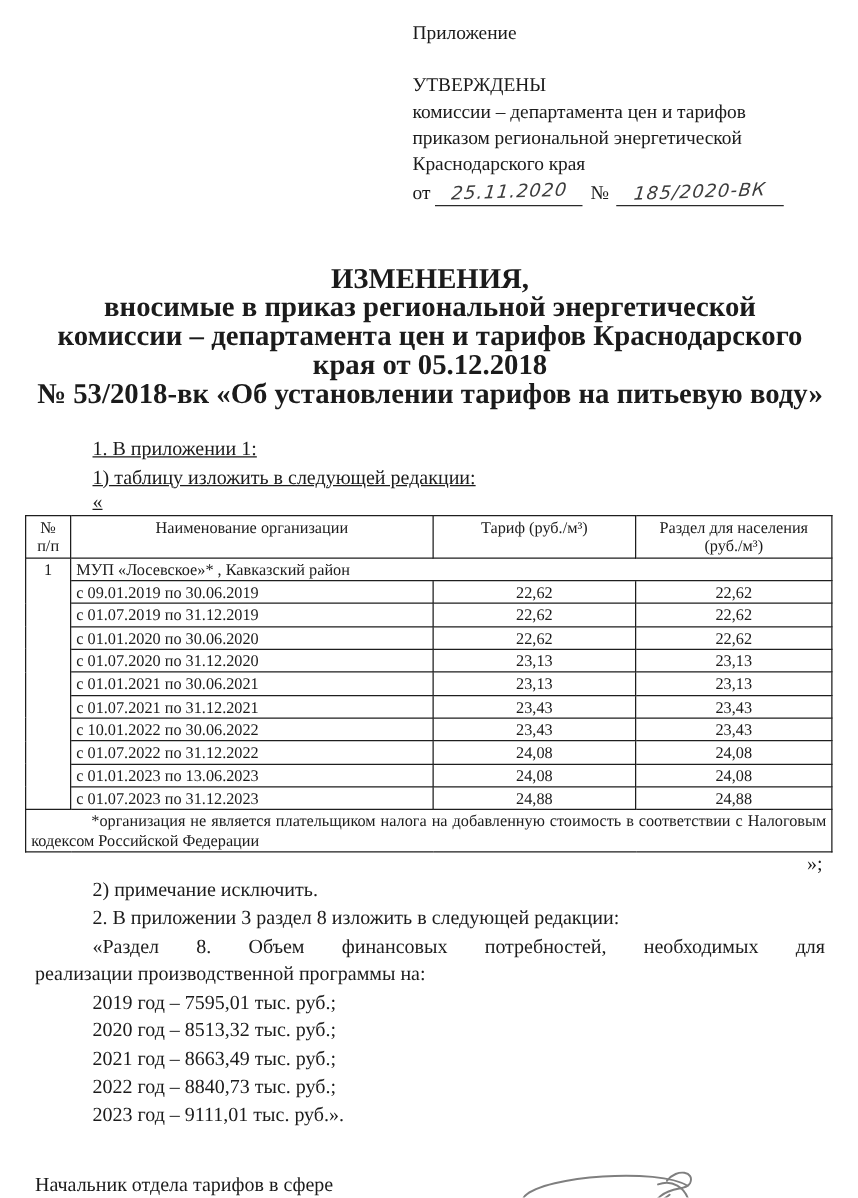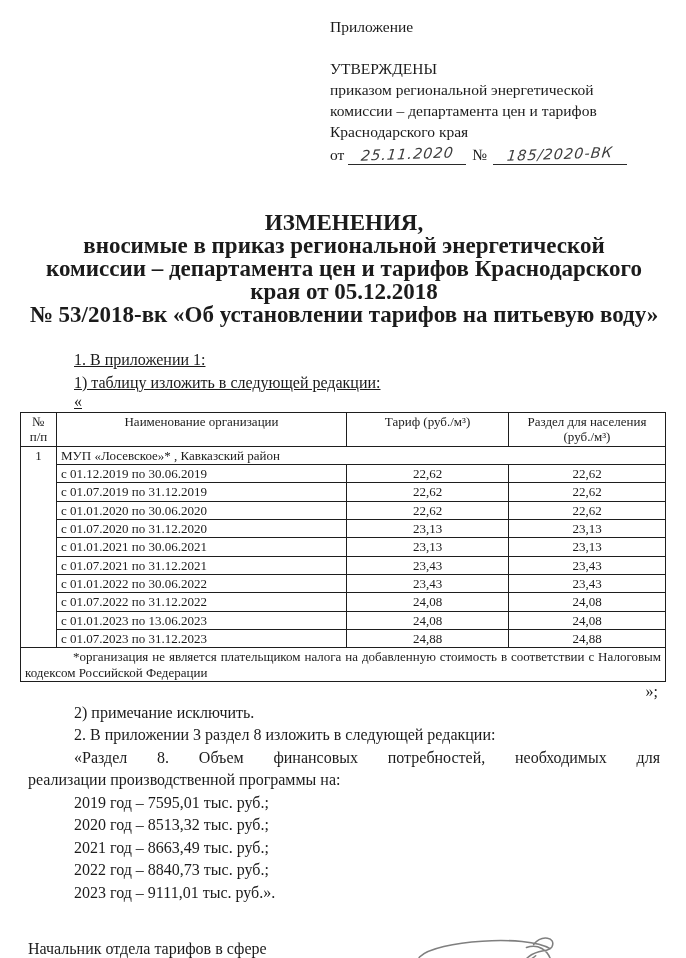--- a/index.html
+++ b/index.html
@@ -67,22 +67,22 @@
 </style>
 </head>
 <body>
 
 <div class="page">
 
   <div class="approval">
     <div>Приложение</div>
     <div class="gap"></div>
     <div>УТВЕРЖДЕНЫ</div>
+    <div>комиссии – департамента цен и тарифов</div>
     <div>приказом региональной энергетической</div>
-    <div>комиссии – департамента цен и тарифов</div>
     <div>Краснодарского края</div>
     <div class="fill-line">
       <span>от</span><span class="blank date"><span class="hand">25.11.2020</span></span><span>№</span><span class="blank num"><span class="hand">185/2020-ВК</span></span>
     </div>
   </div>
 
   <div class="title">
     <div>ИЗМЕНЕНИЯ,</div>
     <div>вносимые в приказ региональной энергетической</div>
     <div>комиссии – департамента цен и тарифов Краснодарского края от 05.12.2018</div>
@@ -110,21 +110,21 @@
           <th class="h">Тариф (руб./м³)</th>
           <th class="h">Раздел для населения (руб./м³)</th>
         </tr>
       </thead>
       <tbody>
         <tr>
           <td class="num" rowspan="11">1</td>
           <td colspan="3">МУП «Лосевское»* , Кавказский район</td>
         </tr>
         <tr>
-            <td class="period">с 01.12.2019 по 30.06.2019</td>
+            <td class="period">с 09.01.2019 по 30.06.2019</td>
             <td class="val">22,62</td>
             <td class="val">22,62</td>
           </tr>
         <tr>
             <td class="period">с 01.07.2019 по 31.12.2019</td>
             <td class="val">22,62</td>
             <td class="val">22,62</td>
           </tr>
         <tr>
             <td class="period">с 01.01.2020 по 30.06.2020</td>
@@ -140,21 +140,21 @@
             <td class="period">с 01.01.2021 по 30.06.2021</td>
             <td class="val">23,13</td>
             <td class="val">23,13</td>
           </tr>
         <tr>
             <td class="period">с 01.07.2021 по 31.12.2021</td>
             <td class="val">23,43</td>
             <td class="val">23,43</td>
           </tr>
         <tr>
-            <td class="period">с 01.01.2022 по 30.06.2022</td>
+            <td class="period">с 10.01.2022 по 30.06.2022</td>
             <td class="val">23,43</td>
             <td class="val">23,43</td>
           </tr>
         <tr>
             <td class="period">с 01.07.2022 по 31.12.2022</td>
             <td class="val">24,08</td>
             <td class="val">24,08</td>
           </tr>
         <tr>
             <td class="period">с 01.01.2023 по 13.06.2023</td>

